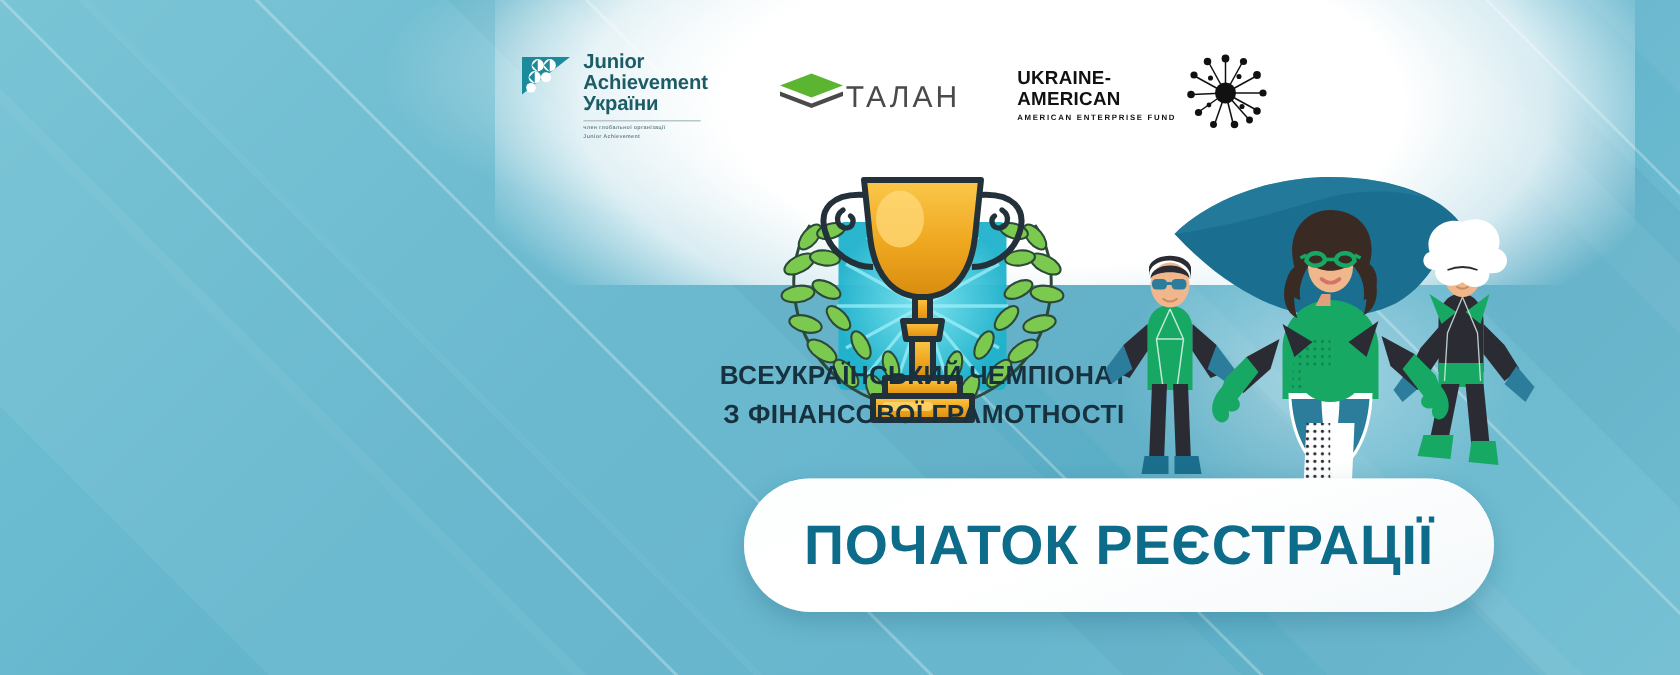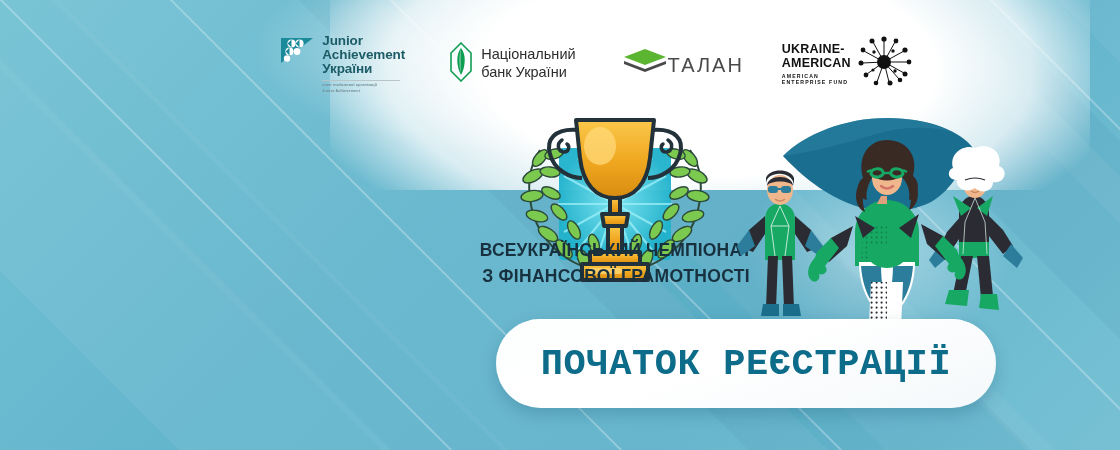--- a/index.html
+++ b/index.html
@@ -70,21 +70,21 @@
 
   
   .heroes{position:absolute;left:735px;top:96px;width:300px;height:245px;}
   .heroglow{position:absolute;left:745px;top:150px;width:270px;height:200px;
     background:radial-gradient(ellipse at 50% 50%,rgba(255,255,255,.40) 0%,rgba(255,255,255,0) 70%);}
 
   
   .cta{position:absolute;left:496px;top:319px;width:500px;height:89px;border-radius:46px;
     background:linear-gradient(160deg,#fdfefe 0%,#ffffff 45%,#f4f8fa 100%);
     box-shadow:0 6px 16px rgba(10,70,95,.22),0 1px 0 rgba(255,255,255,.9) inset;
-    display:flex;align-items:center;justify-content:center;font-family:Liberation Mono, monospace;}
+    display:flex;align-items:center;justify-content:center;}
   .cta-label{font-size:37px;font-weight:700;color:#0d6c8a;letter-spacing:.6px;
     white-space:nowrap;}
 </style>
 </head>
 <body>
 
 <div class="banner">
 
   <div class="bands">
     <div class="band b1"></div>
@@ -129,33 +129,20 @@
           <div class="ln">Junior</div>
           <div class="ln">Achievement</div>
           <div class="ln">України</div>
           <div class="ja-rule"></div>
           <div class="ja-fine">член глобальної організації</div>
           <div class="ja-fine">Junior Achievement</div>
         </div>
       </div>
     </div>
 
-    <div class="logo nbu">
-      <span>
-        <svg width="24" height="40" viewBox="0 0 24 40">
-          <path d="M12 1 L22 11 L22 29 L12 39 L2 29 L2 11 Z" fill="none" stroke="#0f9d52" stroke-width="1.6"></path>
-          <path d="M12 6 C7 12 7 24 12 33 C17 24 17 12 12 6 Z" fill="#0f9d52"></path>
-          <path d="M12 7 C9.5 13 9.5 24 12 31 Z" fill="#ffffff" opacity=".35"></path>
-        </svg>
-      </span>
-      <div class="nbu-txt">
-        <div>Національний</div>
-        <div>банк України</div>
-      </div>
-    </div>
 
     <div class="logo talan">
       <span>
         <svg width="46" height="30" viewBox="0 0 46 30">
           <path d="M23 2 L44 10 L23 18 L2 10 Z" fill="#5cb531"></path>
           <path d="M2 14 L23 22 L44 14 L44 17 L23 25 L2 17 Z" fill="#4a4a4a"></path>
         </svg>
       </span>
       <div class="talan-word">ТАЛАН</div>
     </div>

